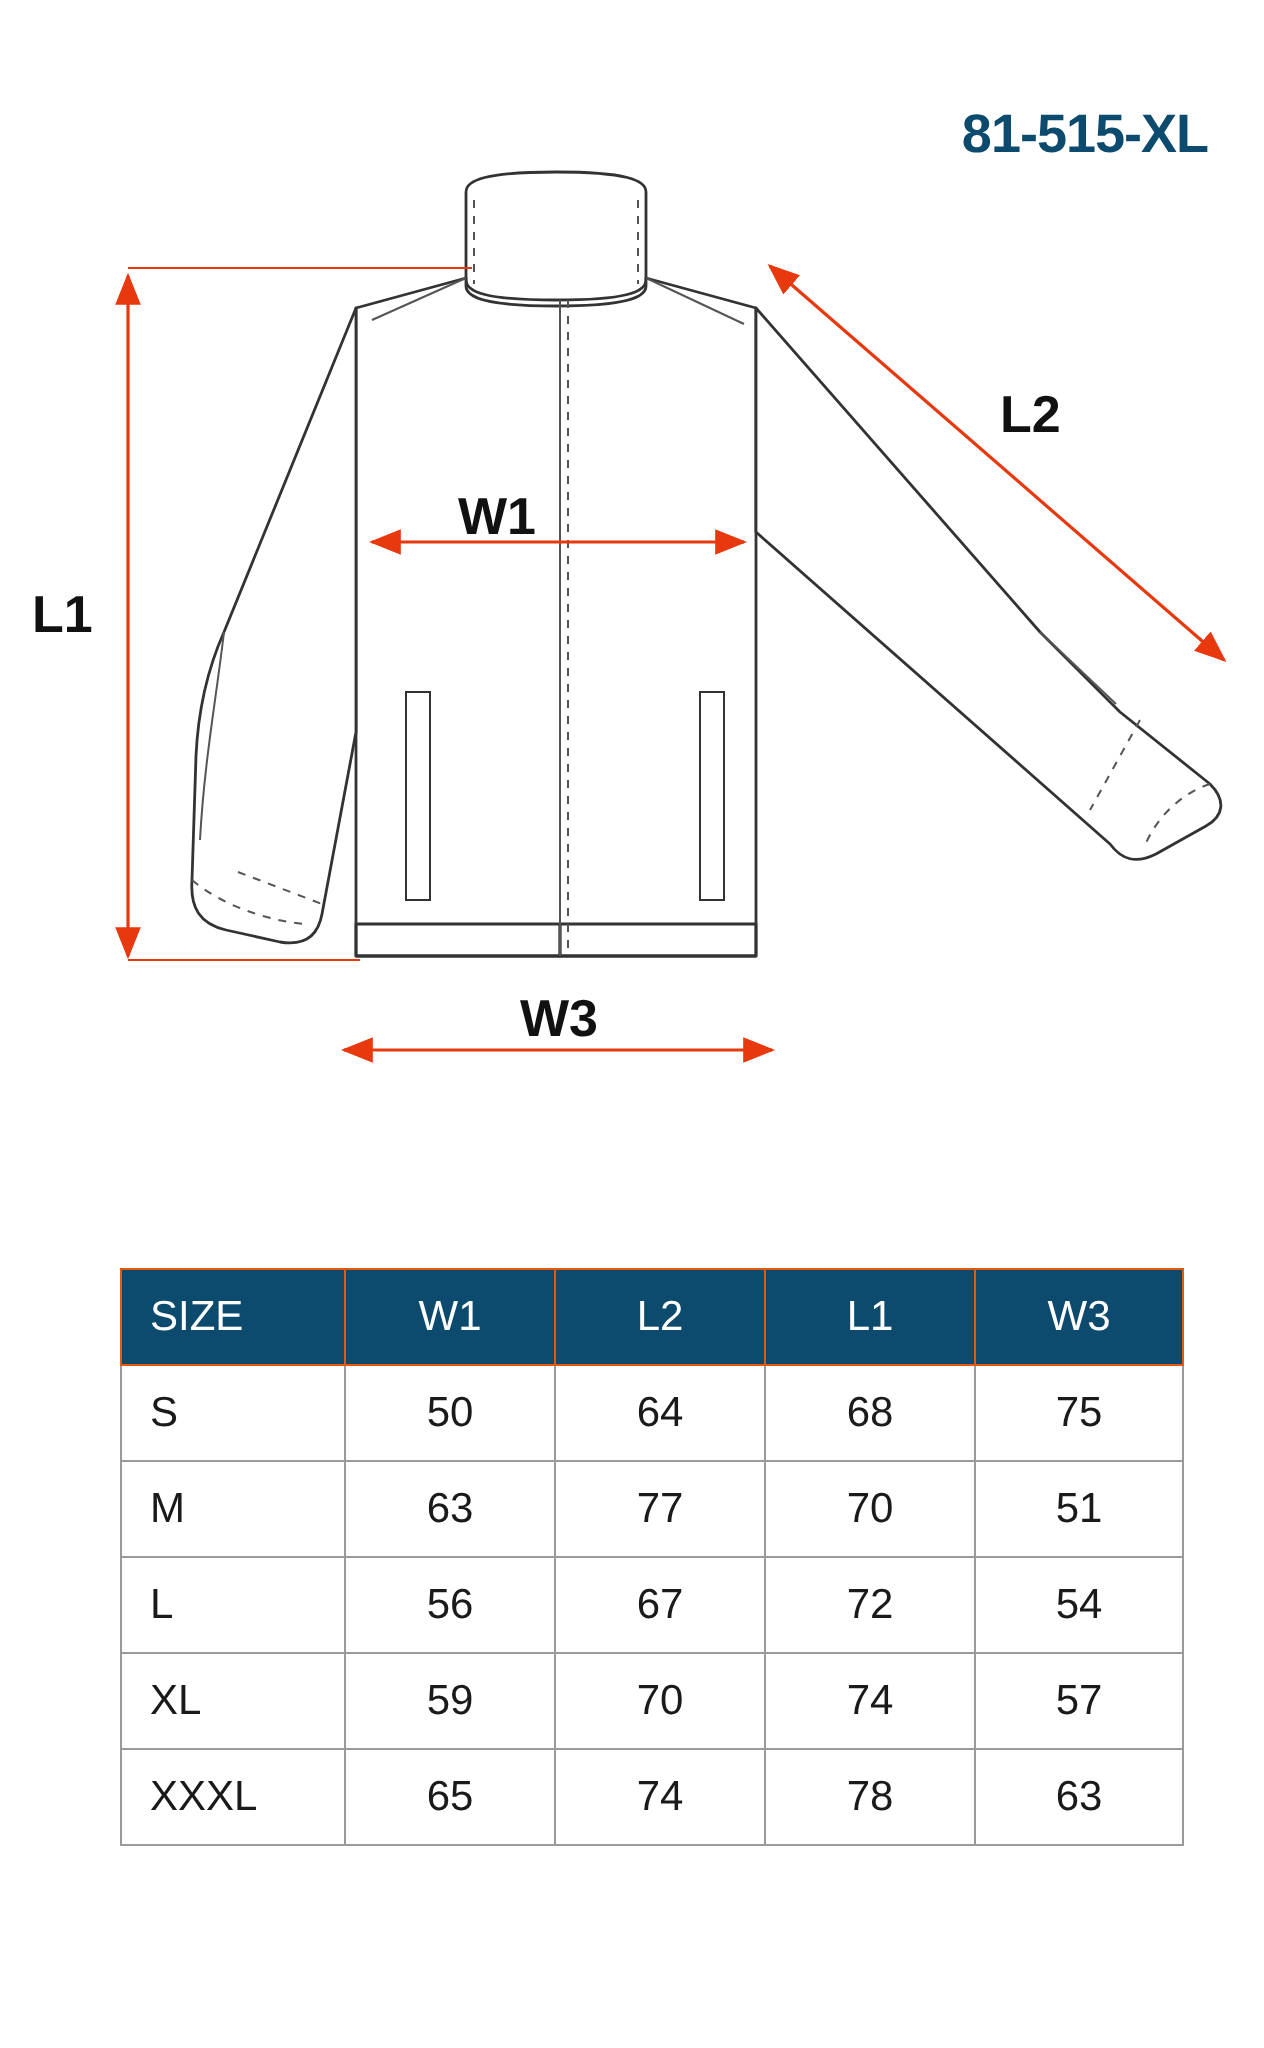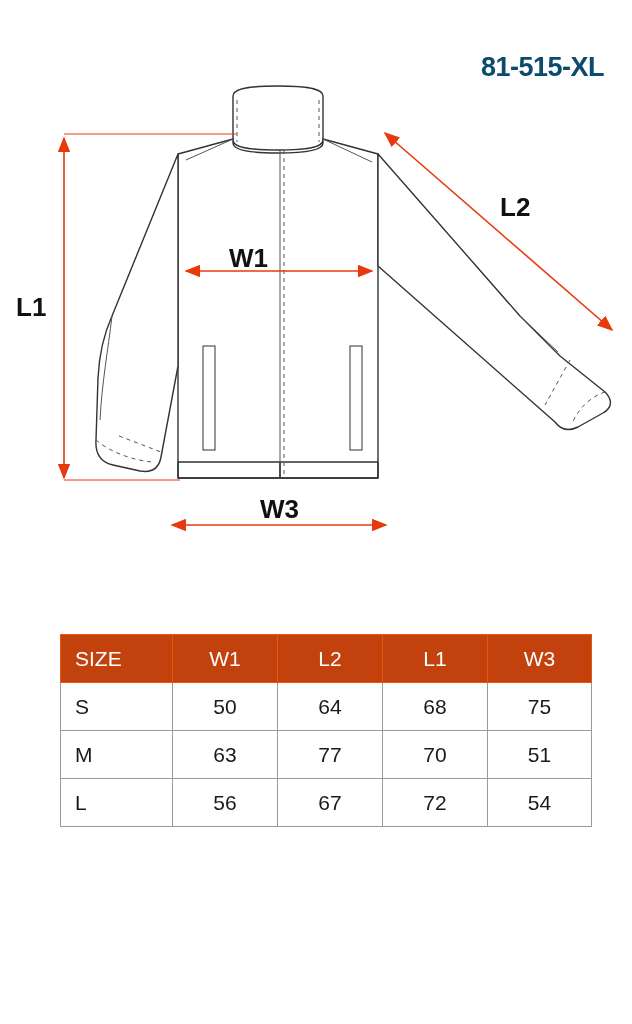--- a/index.html
+++ b/index.html
@@ -61,21 +61,21 @@
   table.size-table td {
     border: 1px solid #9a9a9a;
     height: 47px;
     text-align: center;
     font-size: 21px;
     font-weight: normal;
     color: #1a1a1a;
     padding: 0;
   }
   table.size-table thead th {
-    background: #c2410c;
+    background: #0c4a6e;
     color: #ffffff;
     font-weight: normal;
     font-size: 21px;
     border-color: #e8580c;
   }
   table.size-table thead th.first-col,
   table.size-table tbody td.first-col {
     text-align: left;
     padding-left: 14px;
   }
@@ -184,15 +184,29 @@
         <td>70</td>
         <td>51</td>
       </tr>
       <tr>
         <td class="first-col">L</td>
         <td>56</td>
         <td>67</td>
         <td>72</td>
         <td>54</td>
       </tr>
+      <tr>
+        <td class="first-col">XL</td>
+        <td>59</td>
+        <td>70</td>
+        <td>74</td>
+        <td>57</td>
+      </tr>
+      <tr>
+        <td class="first-col">XXXL</td>
+        <td>65</td>
+        <td>74</td>
+        <td>78</td>
+        <td>63</td>
+      </tr>
     </tbody>
   </table>
 </div>
 
 </body></html>

